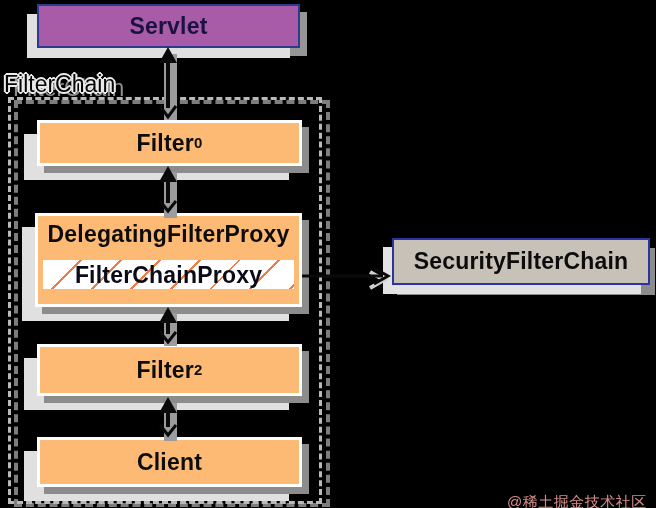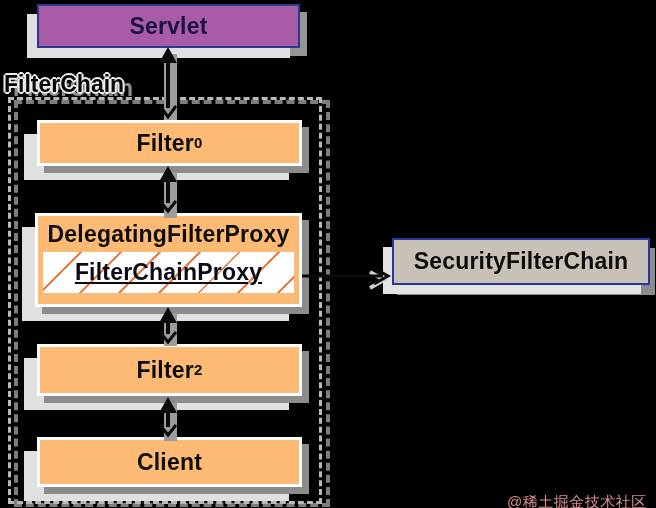--- a/index.html
+++ b/index.html
@@ -43,34 +43,33 @@
 
   #filter0-box { left: 37px; top: 120px; width: 265px; height: 46px; }
   #filter2-box { left: 37px; top: 344px; width: 265px; height: 52px; }
   #servlet-box { left: 37px; top: 437px; width: 265px; height: 50px; }
 
   #delegating-box {
     left: 35px; top: 213px; width: 267px; height: 94px;
     display: block;
   }
   .delegating-title {
-    height: 36px; line-height: 37px;
+    height: 44px; line-height: 37px;
     text-align: center;
     font-weight: bold; font-size: 23px; color: #0d0d0d; border-radius: 14px;
   }
   #filterchainproxy-box {
     margin: 0 5px;
-    height: 41px;
-    display: flex; align-items: center; justify-content: center;
+    height: 29px;
+    display: flex; align-items: flex-end; justify-content: center;
     font-weight: bold; font-size: 23px; color: #0a0a18;
     background-color: #ffffff;
     background-image: repeating-linear-gradient(135deg,
       rgba(255,255,255,0) 0px, rgba(255,255,255,0) 26px,
       #ef7c45 26px, #ef7c45 28px);
-    text-decoration: underline;
   }
 
   #security-box {
     left: 392px; top: 238px; width: 258px; height: 47px;
     background: #c8c1b7;
     border: 2px solid #2b35a0;
     color: #0c0c0c;
     box-shadow: -9px 9px 0 #e3e3e3, 5px 10px 0 #8c8c8c;
   }
 
@@ -83,21 +82,21 @@
   .dash-main {
     position: absolute;
     left: 8px; top: 97px; width: 314px; height: 407px;
     border: 3px dashed #b9b9b9;
     z-index: 2;
   }
 
   .fc-label {
     position: absolute;
     left: 4px; top: 71px;
-    font-size: 23px; font-weight: bold;
+    font-size: 23px; font-weight: normal;
     color: #060606;
     text-shadow:
       -2px 0 #ebebeb, 2px 0 #ebebeb, 0 -2px #ebebeb, 0 2px #ebebeb,
       -1px -1px #ebebeb, 1px -1px #ebebeb, -1px 1px #ebebeb, 1px 1px #ebebeb,
       9px 4px 0 #8d8d8d;
     z-index: 6;
   }
 
   .arrows {
     position: absolute;

